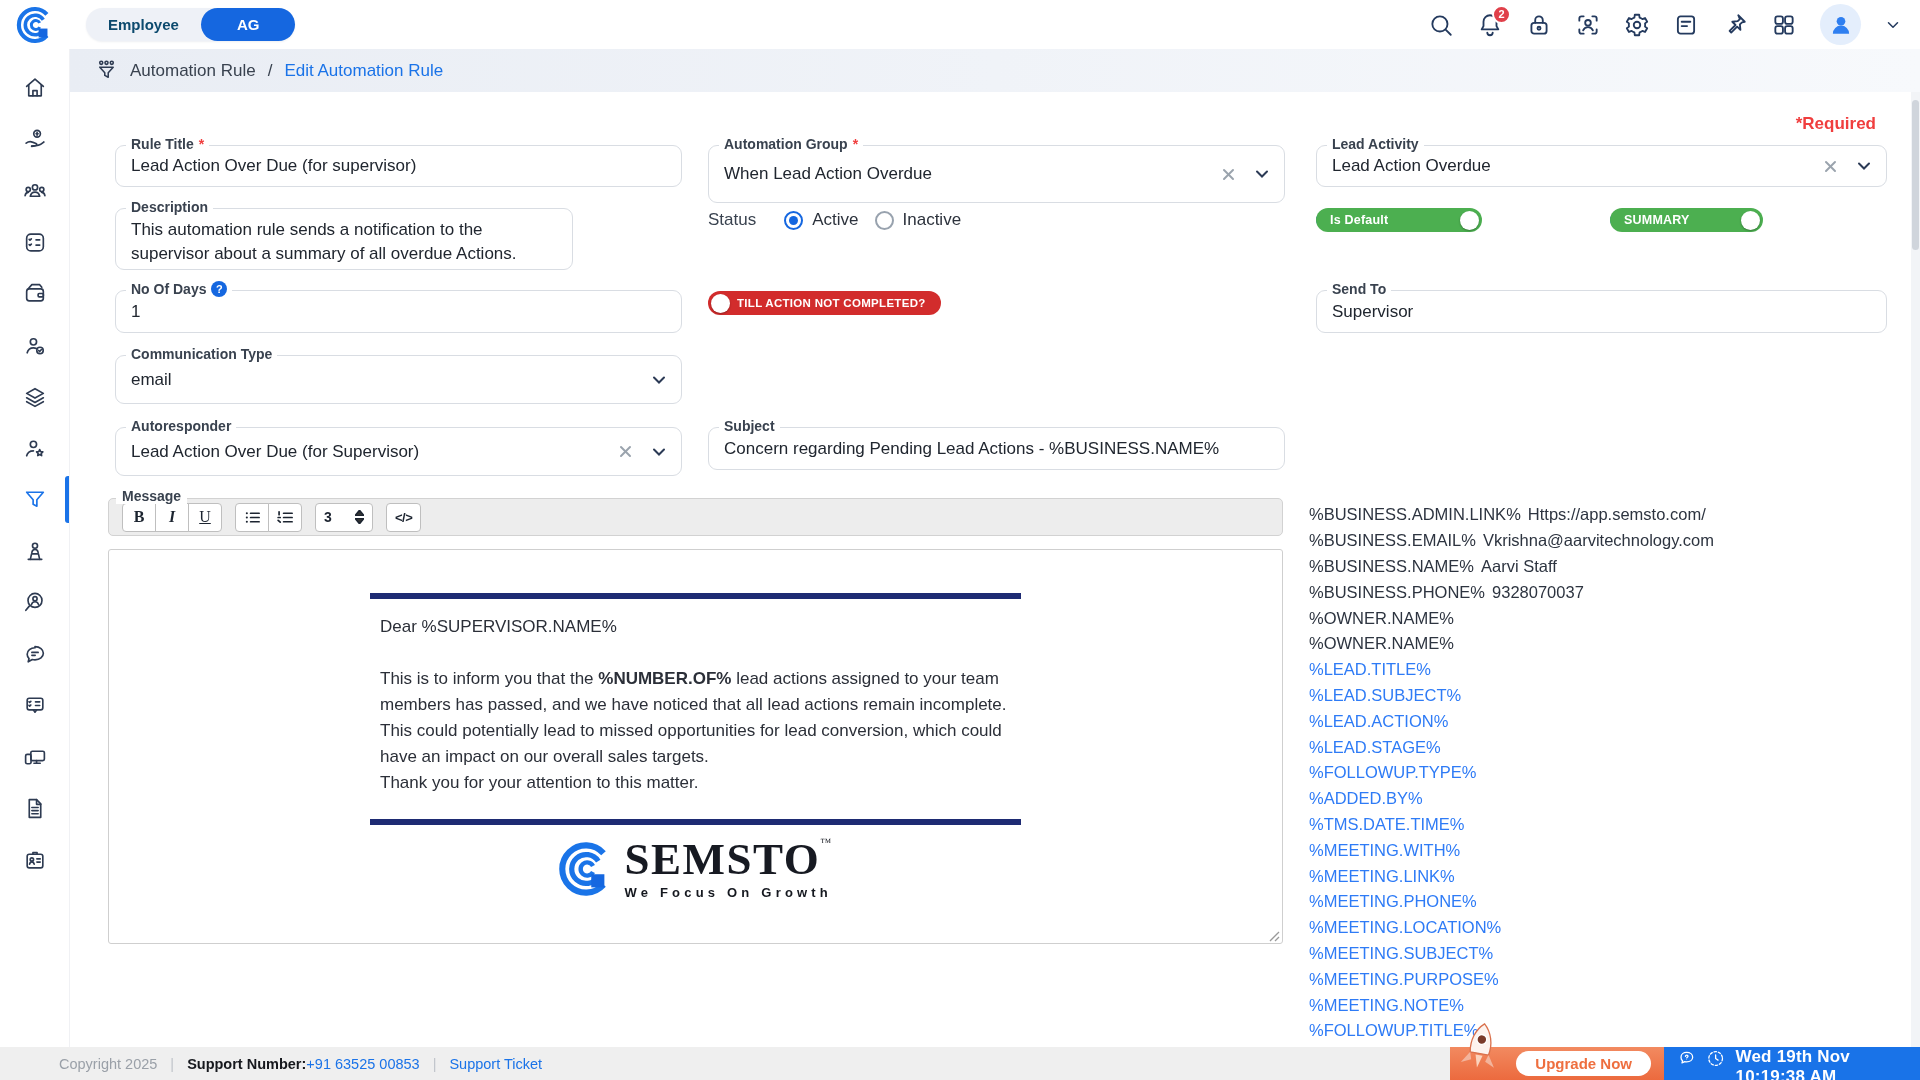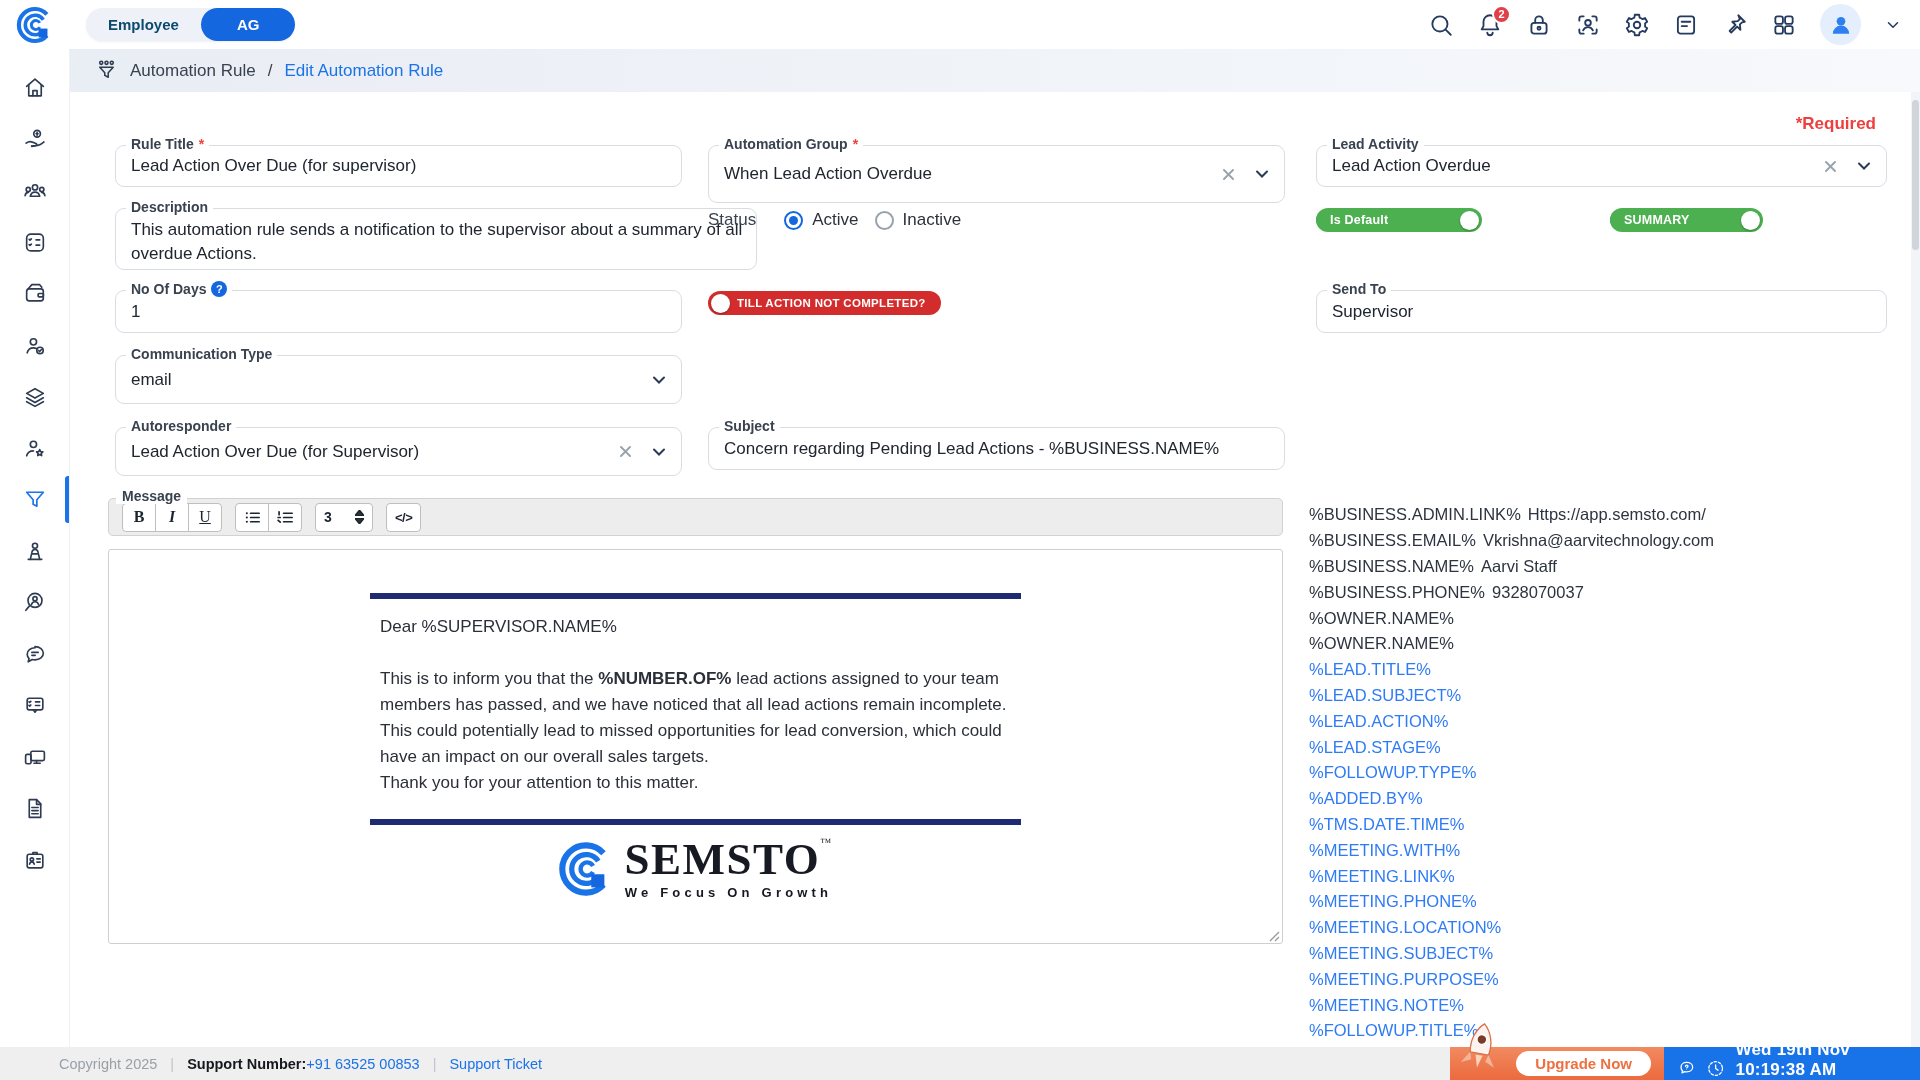--- a/index.html
+++ b/index.html
@@ -85,21 +85,21 @@
   .tb-code { font-size:13px; font-weight:600; letter-spacing:-.5px; padding:0 8px; }
 
   .msg-area { position:absolute; left:38px; top:457px; width:1175px; height:395px; background:#fff; border:1px solid #cfcfcf; border-radius:3px; overflow:hidden; }
   .mail { width:651px; margin:43px auto 0; }
   .mail-bar { height:6px; background:#1e2b73; }
   .mail-text { padding:0 10px; font-size:17px; color:#2b2f38; line-height:26px; }
   .mail-text .greet { margin-top:15px; }
   .mail-text .p1 { margin-top:26px; }
   .mail-text .p2 { }
   .mail-bar.bottom { margin-top:23px; }
-  .mail-logo { display:flex; align-items:center; justify-content:center; gap:10px; margin-top:12px;text-align:center; }
+  .mail-logo { display:flex; align-items:center; justify-content:center; gap:10px; margin-top:12px; }
   .logo-col { display:flex; flex-direction:column; }
   .logo-word { font-family:"Liberation Serif","DejaVu Serif",serif; font-size:45px; font-weight:600; color:#171a22; letter-spacing:1.5px; line-height:1; }
   .tm { font-size:11px; vertical-align:top; font-weight:400; }
   .tagline { font-size:13px; letter-spacing:4.2px; font-weight:700; color:#15181f; margin-top:3px; }
   .resize-h { position:absolute; right:2px; bottom:2px; width:13px; height:13px; cursor:nwse-resize; }
   .resize-h svg { width:100%; height:100%; stroke:#9a9a9a; stroke-width:1.3; }
 
   
   .vars { position:absolute; left:1239px; top:410px; width:600px; }
   .var-line { display:flex; gap:7px; font-size:16.5px; color:#2d3440; height:25.8px; align-items:center; white-space:nowrap; }
@@ -112,21 +112,21 @@
   
   .footer { position:absolute; left:0; right:0; bottom:0; height:33px; background:#efefef; display:flex; align-items:center; padding-left:59px; font-size:14.5px; color:#9aa0a8; gap:13px; z-index:9; }
   .sep { color:#c0c4ca; }
   .support-label { color:#16181d; font-weight:700; }
   .blue-link { color:#1a73e8; cursor:pointer; }
 
   .upgrade { position:absolute; left:1450px; bottom:0; width:214px; height:33px; background:linear-gradient(180deg,#f28a60,#ec6a3e); z-index:10; }
   .upgrade-btn { position:absolute; right:13px; top:4px; height:25px; background:#fff; border-radius:999px; color:#ee6f3f; font-weight:700; font-size:15px; display:flex; align-items:center; padding:0 19px; cursor:pointer; }
   .rocket { position:absolute; left:3px; top:-28px; width:54px; height:62px; transform:rotate(10deg); }
 
-  .timebar { position:absolute; left:1664px; right:0; bottom:0; height:33px; background:#1973e8; display:flex; align-items:flex-end; gap:10px; padding-left:13px; color:#fff; z-index:10; }
+  .timebar { position:absolute; left:1664px; right:0; bottom:0; height:33px; background:#1973e8; display:flex; align-items:flex-start; gap:10px; padding-left:13px; color:#fff; z-index:10; }
   .timebar .tic { width:23px; height:23px; }
   .timebar .tic svg { width:100%; height:100%; fill:none; stroke:#fff; stroke-width:1.6; stroke-linecap:round; stroke-linejoin:round; }
   .time-text { font-size:17px; font-weight:600; letter-spacing:.2px; }
 </style>
 </head>
 <body>
 
 <div class="page">
 
   <div class="header">
@@ -393,21 +393,21 @@
         <span class="x-ic"><svg viewBox="0 0 15 15">
               <line x1="3" y1="3" x2="12" y2="12"></line>
               <line x1="12" y1="3" x2="3" y2="12"></line>
             </svg></span>
         <span class="dd-ic"><svg viewBox="0 0 16 16">
               <polyline points="3,5.5 8,10.5 13,5.5" fill="none"></polyline>
             </svg></span>
       </span>
     </div>
 
-    <div class="field" style="left:45px; top:116px; width:642px; height:62px;padding-left:42px;">
+    <div class="field" style="left:45px; top:116px; width:458px; height:62px;padding-left:42px;">
       <span class="f-label">
           <span>Description</span>
         </span>
       <span class="f-multi">This automation rule sends a notification to the supervisor about a summary of all overdue Actions.</span>
     </div>
     <div class="status-row">
       <span class="status-lbl">Status</span>
       <span class="radio-opt">
         <span class="radio on"></span>
         <span class="radio-lbl">Active</span>

